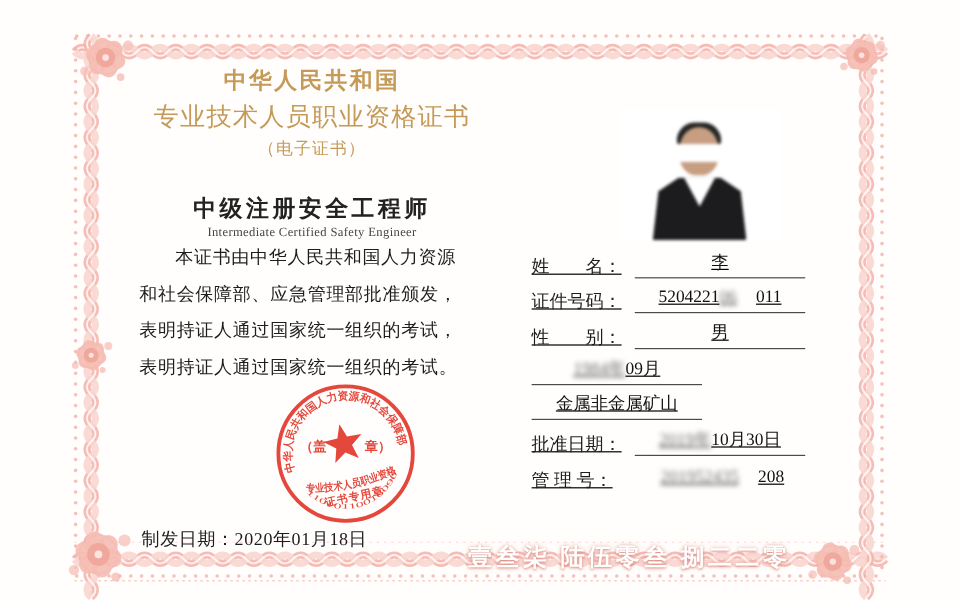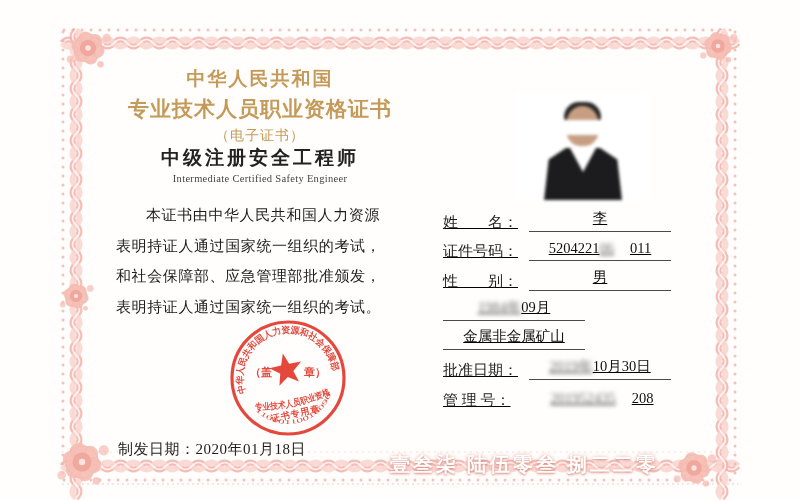--- a/index.html
+++ b/index.html
@@ -1,25 +1,25 @@
 <!DOCTYPE html>
 <html><head>
 <meta charset="utf-8">
 <style>
   html,body{margin:0;padding:0;background:#fff;}
   #page{position:relative;width:800px;height:500px;background:#fffefc;overflow:hidden;
         font-family:"Liberation Serif","DejaVu Serif",serif;}
   #deco{position:absolute;left:0;top:0;z-index:1;pointer-events:none;}
 
   
-  .title-block{position:absolute;left:85px;top:66px;width:350px;text-align:center;z-index:2;}
+  .title-block{position:absolute;left:85px;top:54px;width:350px;text-align:center;z-index:2;}
   .t-country{font-size:19px;font-weight:bold;color:#c59a58;letter-spacing:2px;}
-  .t-main{font-size:21px;font-weight:bold;color:#c59a58;letter-spacing:1px;margin-top:3px;}
+  .t-main{font-size:21px;font-weight:normal;color:#c59a58;letter-spacing:1px;margin-top:3px;}
   .t-sub{font-size:14px;color:#c59a58;margin-top:4px;letter-spacing:1px;}
-  .t-cert{font-size:19px;font-weight:bold;color:#222;letter-spacing:3px;margin-top:0;}
+  .t-cert{font-size:19px;font-weight:bold;color:#222;letter-spacing:3px;margin-top:28px;}
   .t-cert-en{font-size:10.5px;color:#444;margin-top:2px;letter-spacing:0.3px;}
 
   .body-text{position:absolute;left:116px;top:200px;width:272px;z-index:2;color:#1d1d1d;}
   .body-text div{font-size:15px;line-height:30.5px;letter-spacing:0.6px;white-space:nowrap;}
   .body-text .indent{padding-left:2em;}
 
   
   .photo{position:absolute;left:515px;top:92px;width:135px;height:108px;z-index:2;background:#fff;}
   .person{position:absolute;inset:0;filter:blur(1.4px);}
   .hair{position:absolute;left:49px;top:10px;width:37px;height:20px;background:#262626;
@@ -389,22 +389,22 @@
   <div class="title-block">
     <div class="t-country">中华人民共和国</div>
     <div class="t-main">专业技术人员职业资格证书</div>
     <div class="t-sub">（电子证书）</div>
     <div class="t-cert">中级注册安全工程师</div>
     <div class="t-cert-en">Intermediate Certified Safety Engineer</div>
   </div>
 
   <div class="body-text">
     <div class="indent">本证书由中华人民共和国人力资源</div>
+    <div>和社会保障部、应急管理部批准颁发，</div>
     <div>表明持证人通过国家统一组织的考试，</div>
-    <div>和社会保障部、应急管理部批准颁发，</div>
     <div>表明持证人通过国家统一组织的考试。</div>
   </div>
 
   <div class="photo">
     <div class="person">
       <div class="hair"></div>
       <div class="head"></div>
       <div class="suit"></div>
       <div class="shirt"></div>
       <div class="eyebar"></div>

